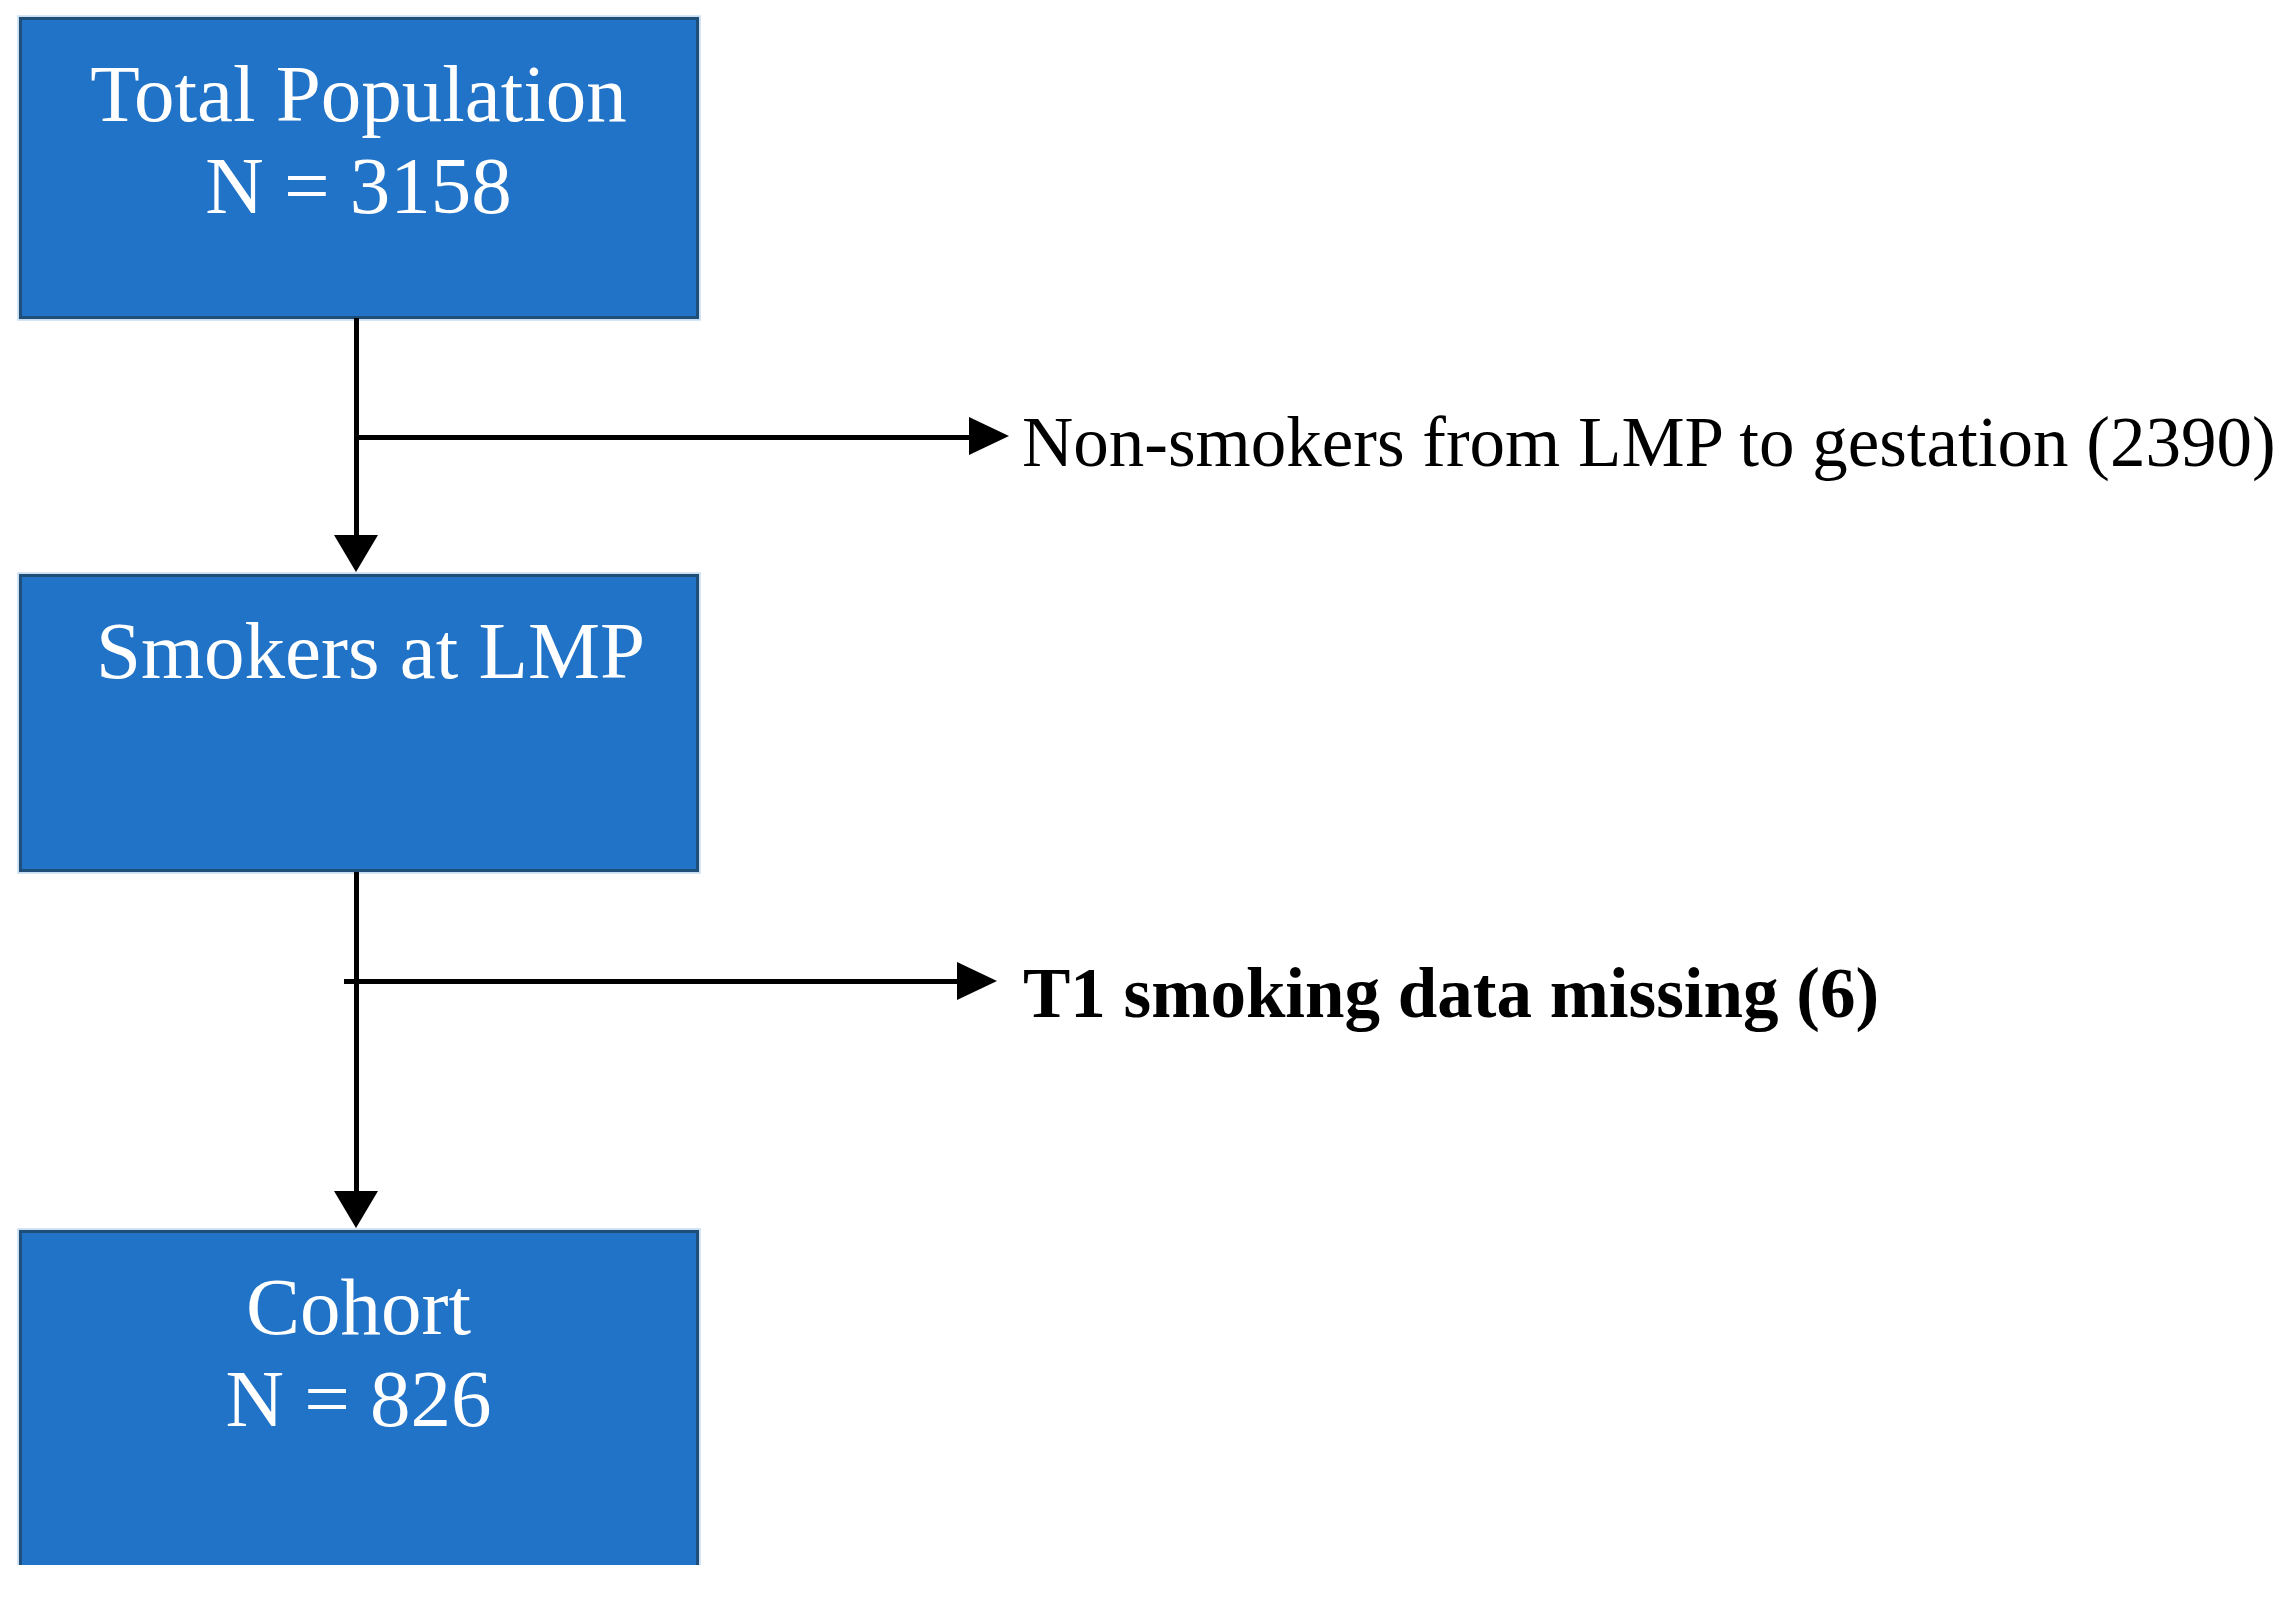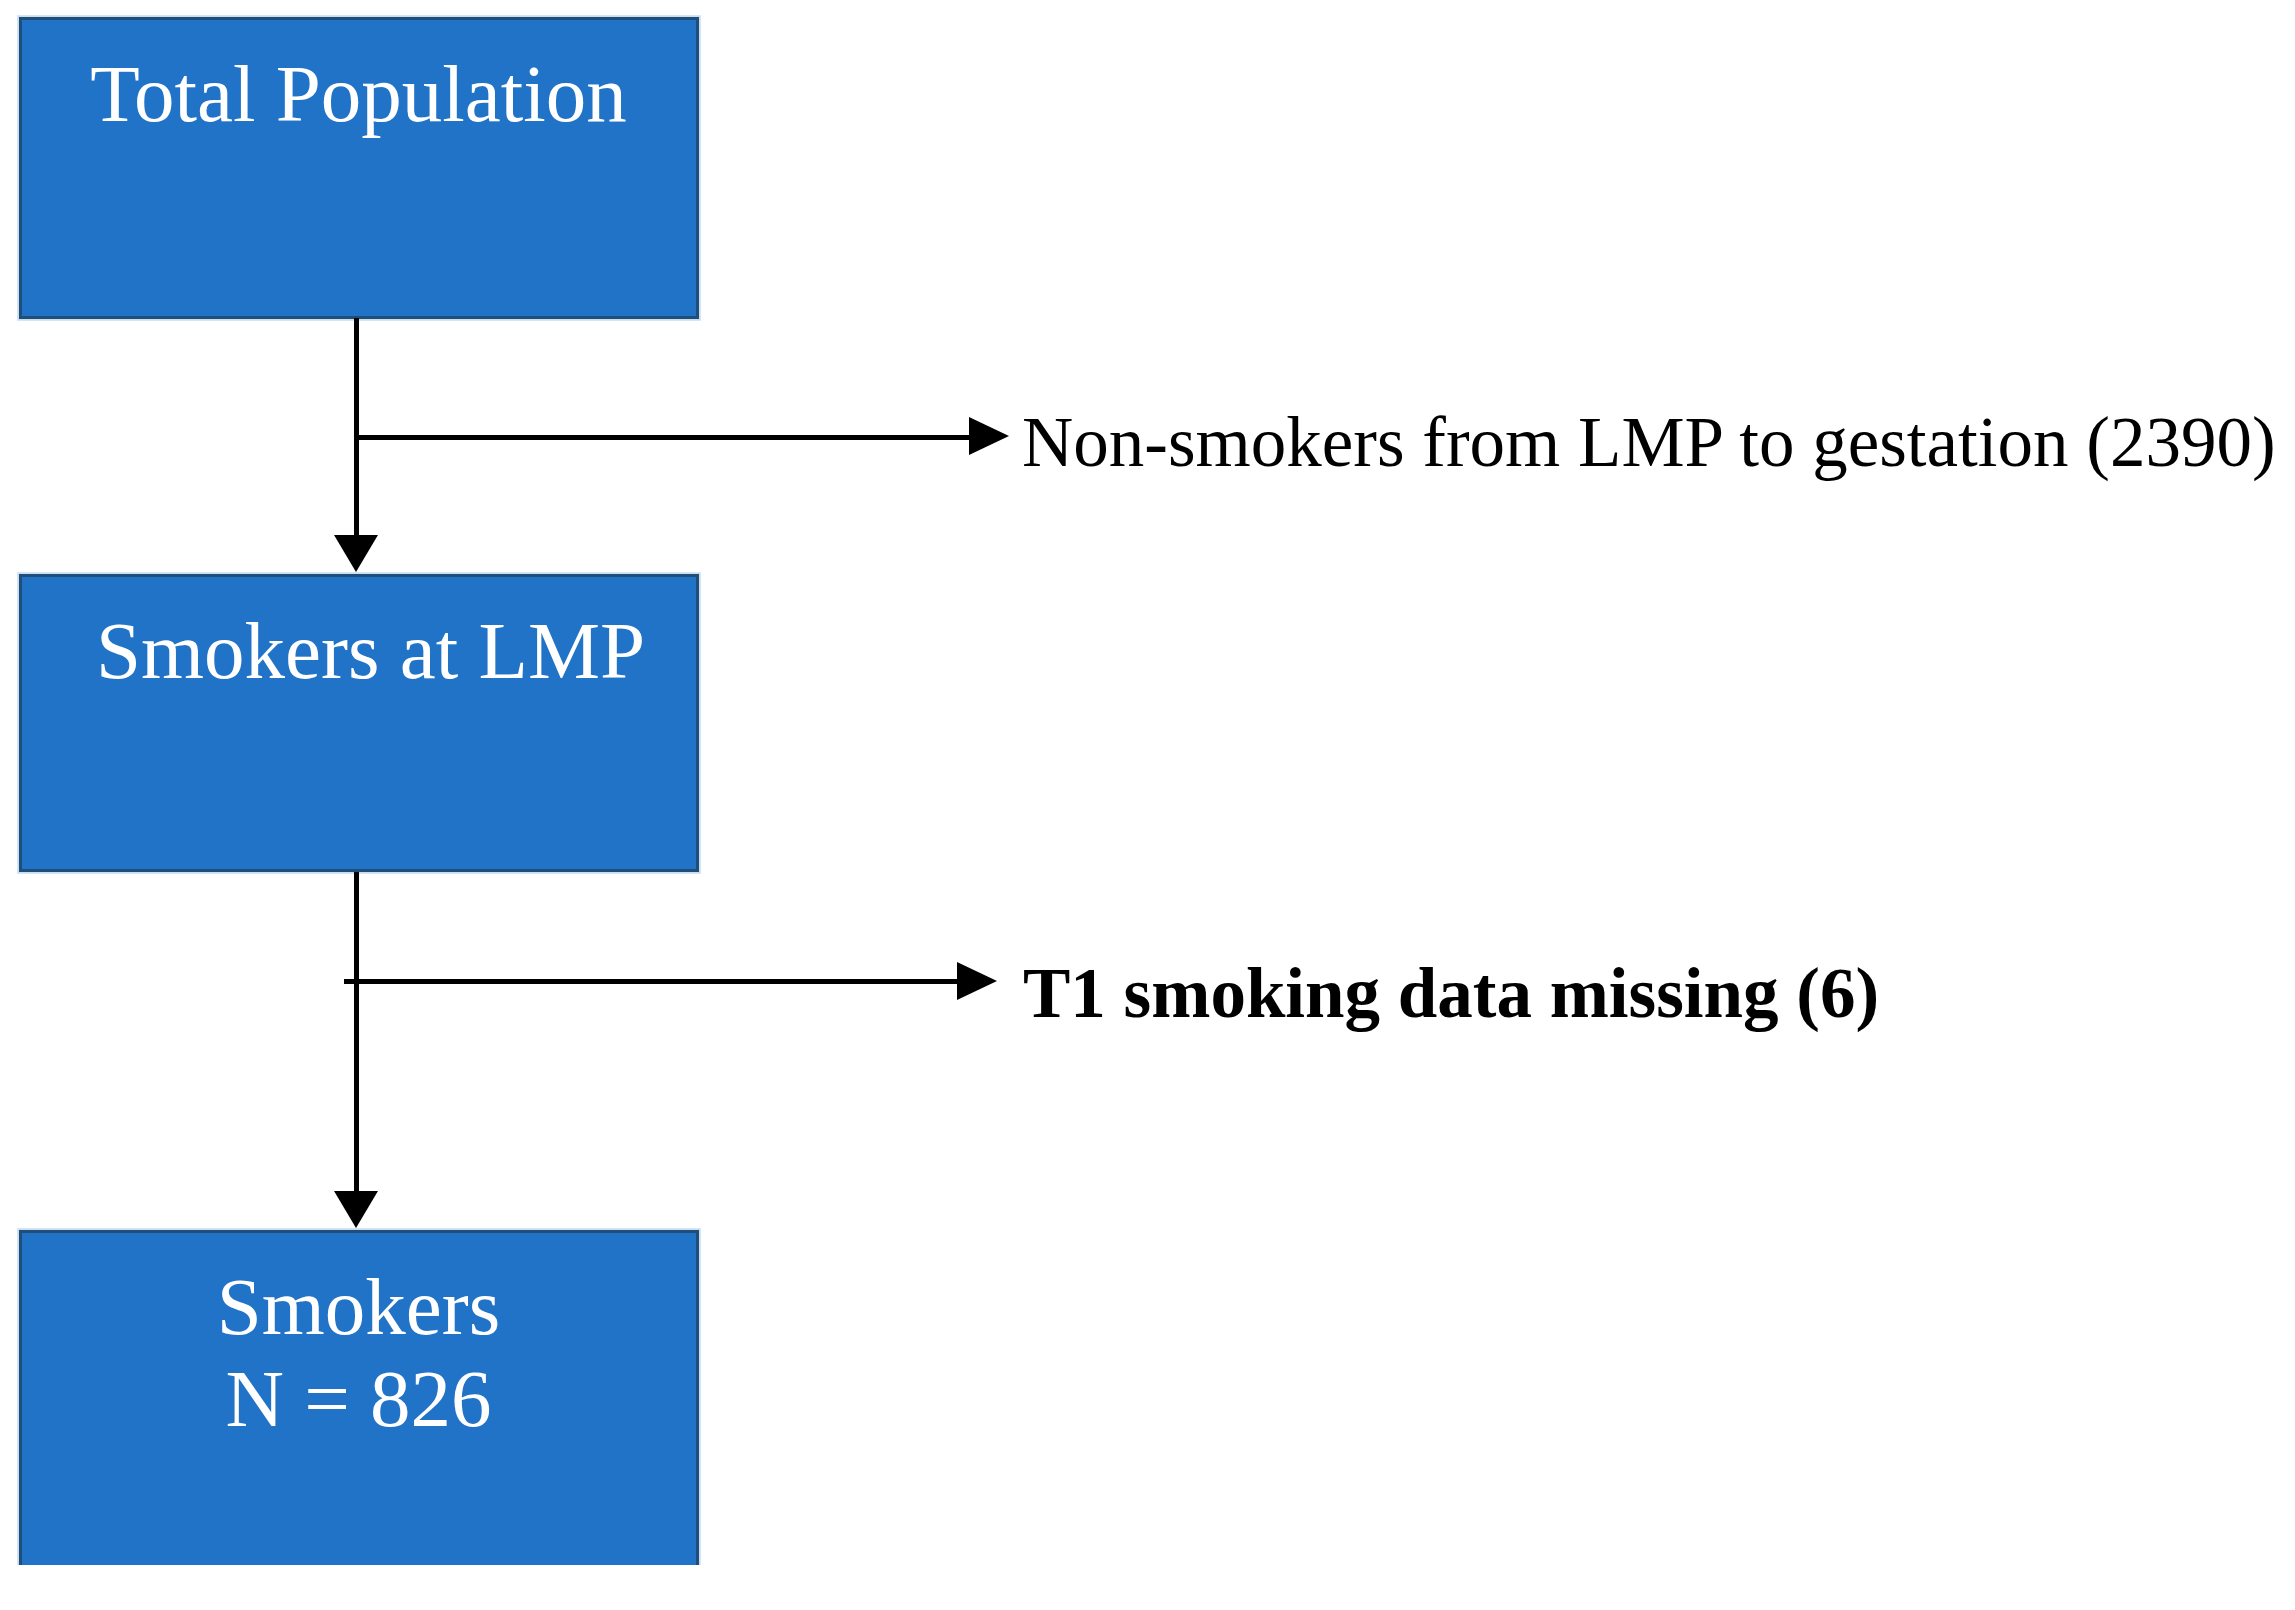--- a/index.html
+++ b/index.html
@@ -78,20 +78,21 @@
   .branch-label-1 { left: 1022px; top: 403px;  line-height: 78px; }
   .branch-label-2 { left: 1023px; top: 942px; line-height: 102px; font-weight: bold; }
 </style>
 </head>
 <body>
 
 <div class="canvas">
 
   <div class="node" id="node-total">
     <div class="node-line">Total Population</div>
+    <div class="node-line">N = 3158</div>
   </div>
 
   <div class="line vline-1"></div>
   <div class="head head-down head-down-1"></div>
 
   <div class="line hline-1"></div>
   <div class="head head-right head-right-1"></div>
   <div class="branch-label branch-label-1">
     <div>Non-smokers from LMP to gestation (2390)</div>
   </div>
@@ -103,18 +104,18 @@
   <div class="line vline-2"></div>
   <div class="head head-down head-down-2"></div>
 
   <div class="line hline-2"></div>
   <div class="head head-right head-right-2"></div>
   <div class="branch-label branch-label-2">
     <div>T1 smoking data missing (6)</div>
   </div>
 
   <div class="node" id="node-final">
-    <div class="node-line">Smokers</div>
+    <div class="node-line">Cohort</div>
     <div class="node-line">N = 826</div>
   </div>
 
 </div>
 
 
 </body></html>

